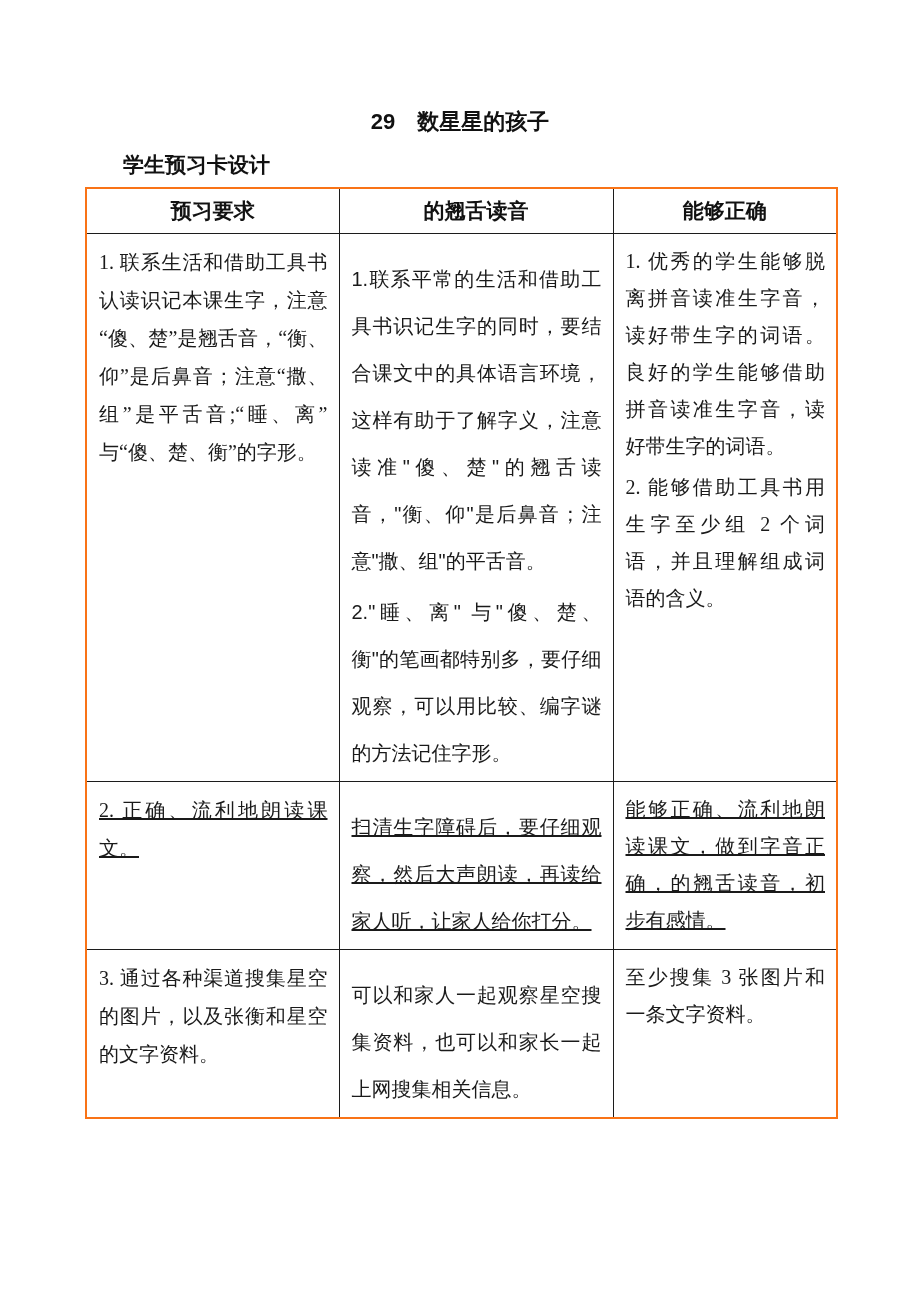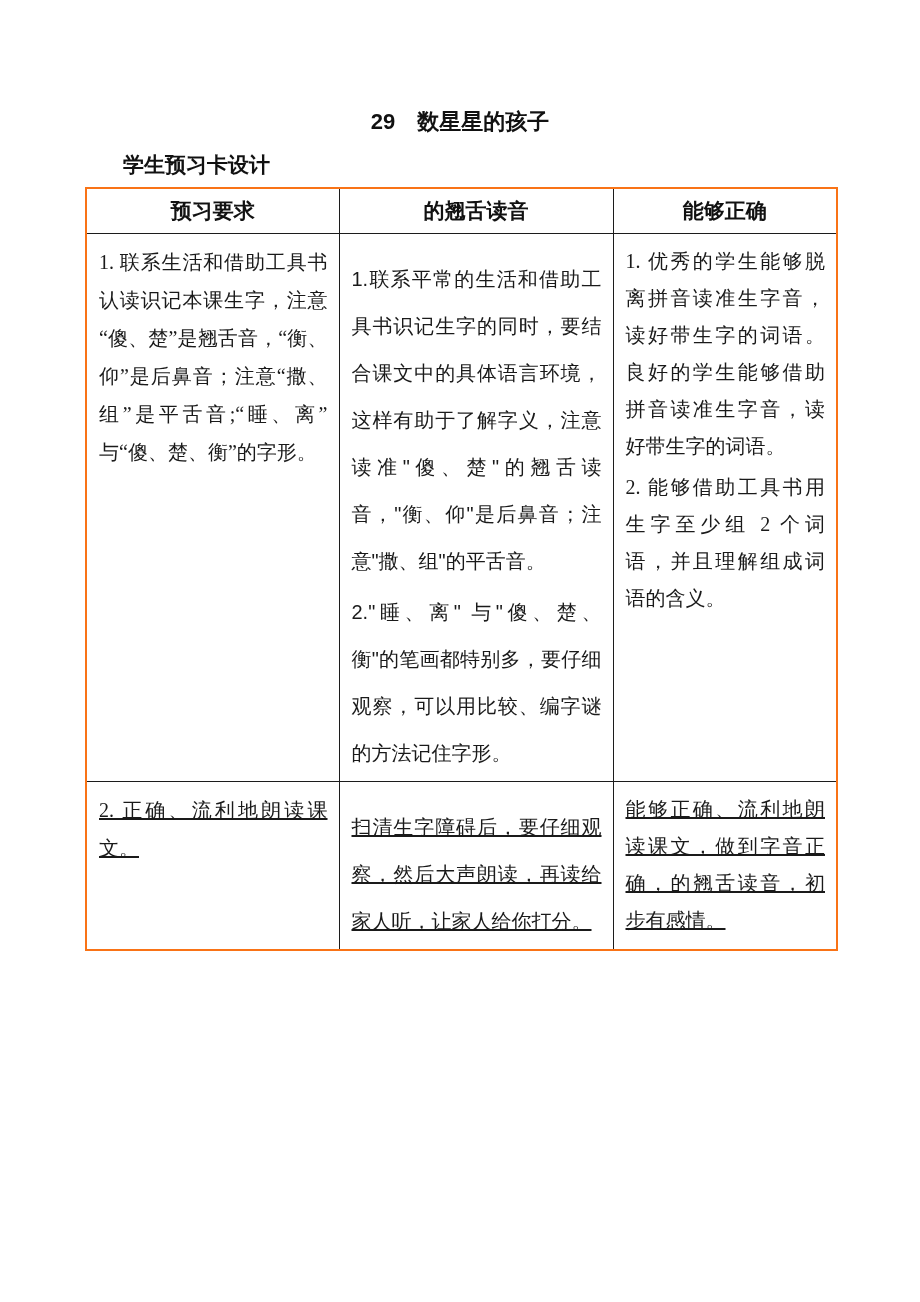--- a/index.html
+++ b/index.html
@@ -129,15 +129,26 @@
           <td class="req">
             <div class="para">2. 正确、流利地朗读课文。</div>
           </td>
           <td class="method">
             <div class="para">扫清生字障碍后，要仔细观察，然后大声朗读，再读给家人听，让家人给你打分。</div>
           </td>
           <td class="crit">
             <div class="para">能够正确、流利地朗读课文，做到字音正确，的翘舌读音，初步有感情。</div>
           </td>
         </tr>
+        <tr>
+          <td class="req">
+            <div class="para">3. 通过各种渠道搜集星空的图片，以及张衡和星空的文字资料。</div>
+          </td>
+          <td class="method">
+            <div class="para">可以和家人一起观察星空搜集资料，也可以和家长一起上网搜集相关信息。</div>
+          </td>
+          <td class="crit">
+            <div class="para">至少搜集 3 张图片和一条文字资料。</div>
+          </td>
+        </tr>
       </tbody>
   </table>
 </div>
 
 </body></html>

